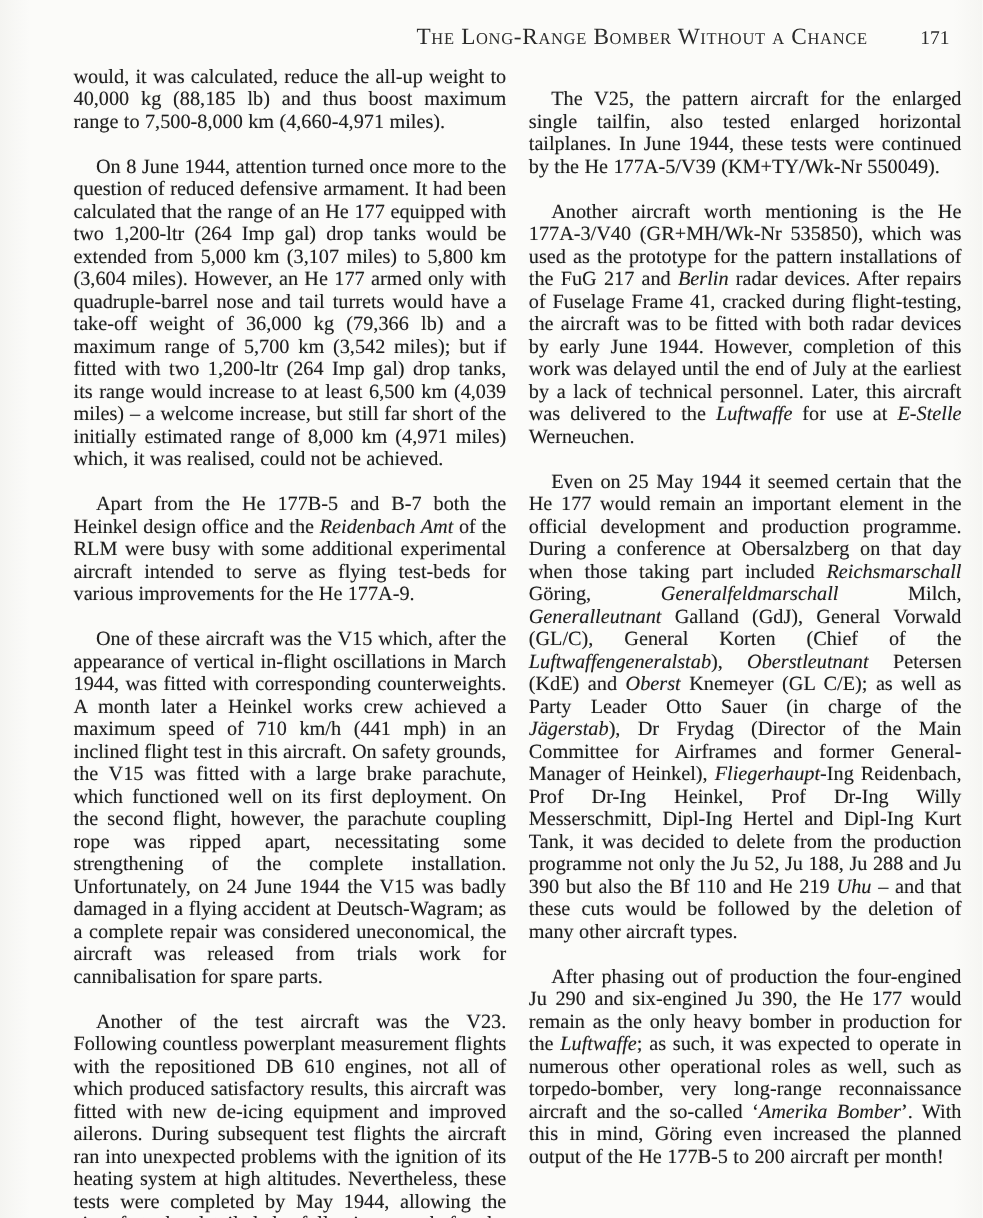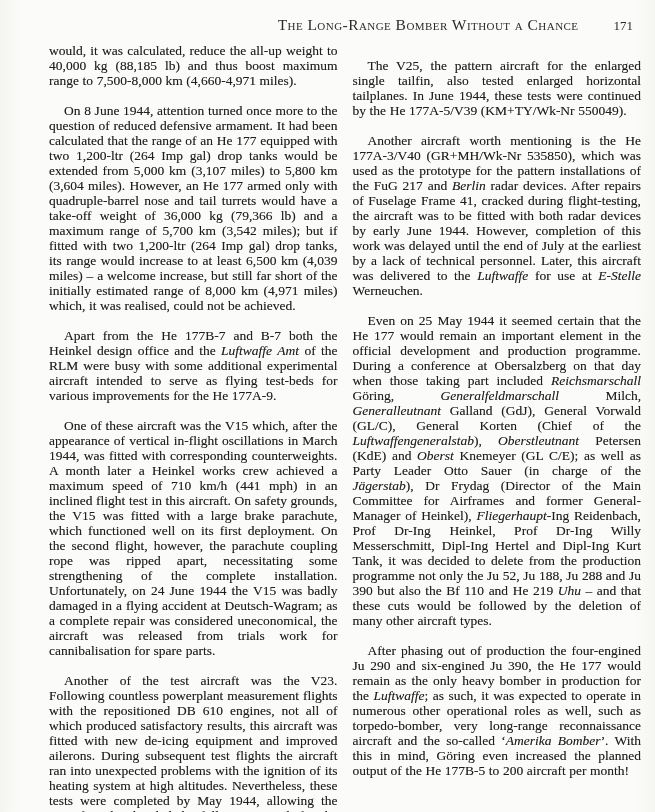--- a/index.html
+++ b/index.html
@@ -74,21 +74,21 @@
 
 <div class="page">
   <div class="running-head">
     <span class="title">The Long-Range Bomber Without a Chance</span>
     <span class="folio">171</span>
   </div>
   <div class="columns">
     <div class="column">
         <p class="para"><span>would, it was calculated, reduce the all-up weight to 40,000 kg (88,185 lb) and thus boost maximum range to 7,500-8,000 km (4,660-4,971 miles).</span></p>
         <p class="para indent"><span>On 8 June 1944, attention turned once more to the question of reduced defensive armament. It had been calculated that the range of an He 177 equipped with two 1,200-ltr (264 Imp gal) drop tanks would be extended from 5,000 km (3,107 miles) to 5,800 km (3,604 miles). However, an He 177 armed only with quadruple-barrel nose and tail turrets would have a take-off weight of 36,000 kg (79,366 lb) and a maximum range of 5,700 km (3,542 miles); but if fitted with two 1,200-ltr (264 Imp gal) drop tanks, its range would increase to at least 6,500 km (4,039 miles) – a welcome increase, but still far short of the initially estimated range of 8,000 km (4,971 miles) which, it was realised, could not be achieved.</span></p>
-        <p class="para indent"><span>Apart from the He 177B-7 and B-7 both the Heinkel design office and the </span><em>Luftwaffe Amt</em><span> of the RLM were busy with some additional experimental aircraft intended to serve as flying test-beds for various improvements for the He 177A-9.</span></p>
+        <p class="para indent"><span>Apart from the He 177B-5 and B-7 both the Heinkel design office and the </span><em>Reidenbach Amt</em><span> of the RLM were busy with some additional experimental aircraft intended to serve as flying test-beds for various improvements for the He 177A-9.</span></p>
         <p class="para indent"><span>One of these aircraft was the V15 which, after the appearance of vertical in-flight oscillations in March 1944, was fitted with corresponding counterweights. A month later a Heinkel works crew achieved a maximum speed of 710 km/h (441 mph) in an inclined flight test in this aircraft. On safety grounds, the V15 was fitted with a large brake parachute, which functioned well on its first deployment. On the second flight, however, the parachute coupling rope was ripped apart, necessitating some strengthening of the complete installation. Unfortunately, on 24 June 1944 the V15 was badly damaged in a flying accident at Deutsch-Wagram; as a complete repair was considered uneconomical, the aircraft was released from trials work for cannibalisation for spare parts.</span></p>
         <p class="para indent"><span>Another of the test aircraft was the V23. Following countless powerplant measurement flights with the repositioned DB 610 engines, not all of which produced satisfactory results, this aircraft was fitted with new de-icing equipment and improved ailerons. During subsequent test flights the aircraft ran into unexpected problems with the ignition of its heating system at high altitudes. Nevertheless, these tests were completed by May 1944, allowing the aircraft to be detailed the following month for the instruction of trainee</span></p>
       </div>
     <div class="column">
         <p class="para indent"><span>The V25, the pattern aircraft for the enlarged single tailfin, also tested enlarged horizontal tailplanes. In June 1944, these tests were continued by the He 177A-5/V39 (KM+TY/Wk-Nr 550049).</span></p>
         <p class="para indent"><span>Another aircraft worth mentioning is the He 177A-3/V40 (GR+MH/Wk-Nr 535850), which was used as the prototype for the pattern installations of the FuG 217 and </span><em>Berlin</em><span> radar devices. After repairs of Fuselage Frame 41, cracked during flight-testing, the aircraft was to be fitted with both radar devices by early June 1944. However, completion of this work was delayed until the end of July at the earliest by a lack of technical personnel. Later, this aircraft was delivered to the </span><em>Luftwaffe</em><span> for use at </span><em>E-Stelle</em><span> Werneuchen.</span></p>
         <p class="para indent"><span>Even on 25 May 1944 it seemed certain that the He 177 would remain an important element in the official development and production programme. During a conference at Obersalzberg on that day when those taking part included </span><em>Reichsmarschall</em><span> Göring, </span><em>Generalfeldmarschall</em><span> Milch, </span><em>Generalleutnant</em><span> Galland (GdJ), General Vorwald (GL/C), General Korten (Chief of the </span><em>Luftwaffengeneralstab</em><span>), </span><em>Oberstleutnant</em><span> Petersen (KdE) and </span><em>Oberst</em><span> Knemeyer (GL C/E); as well as Party Leader Otto Sauer (in charge of the </span><em>Jägerstab</em><span>), Dr Frydag (Director of the Main Committee for Airframes and former General-Manager of Heinkel), </span><em>Fliegerhaupt</em><span>-Ing Reidenbach, Prof Dr-Ing Heinkel, Prof Dr-Ing Willy Messerschmitt, Dipl-Ing Hertel and Dipl-Ing Kurt Tank, it was decided to delete from the production programme not only the Ju 52, Ju 188, Ju 288 and Ju 390 but also the Bf 110 and He 219 </span><em>Uhu</em><span> – and that these cuts would be followed by the deletion of many other aircraft types.</span></p>
         <p class="para indent"><span>After phasing out of production the four-engined Ju 290 and six-engined Ju 390, the He 177 would remain as the only heavy bomber in production for the </span><em>Luftwaffe</em><span>; as such, it was expected to operate in numerous other operational roles as well, such as torpedo-bomber, very long-range reconnaissance aircraft and the so-called ‘</span><em>Amerika Bomber</em><span>’. With this in mind, Göring even increased the planned output of the He 177B-5 to 200 aircraft per month!</span></p>
       </div>
   </div>

